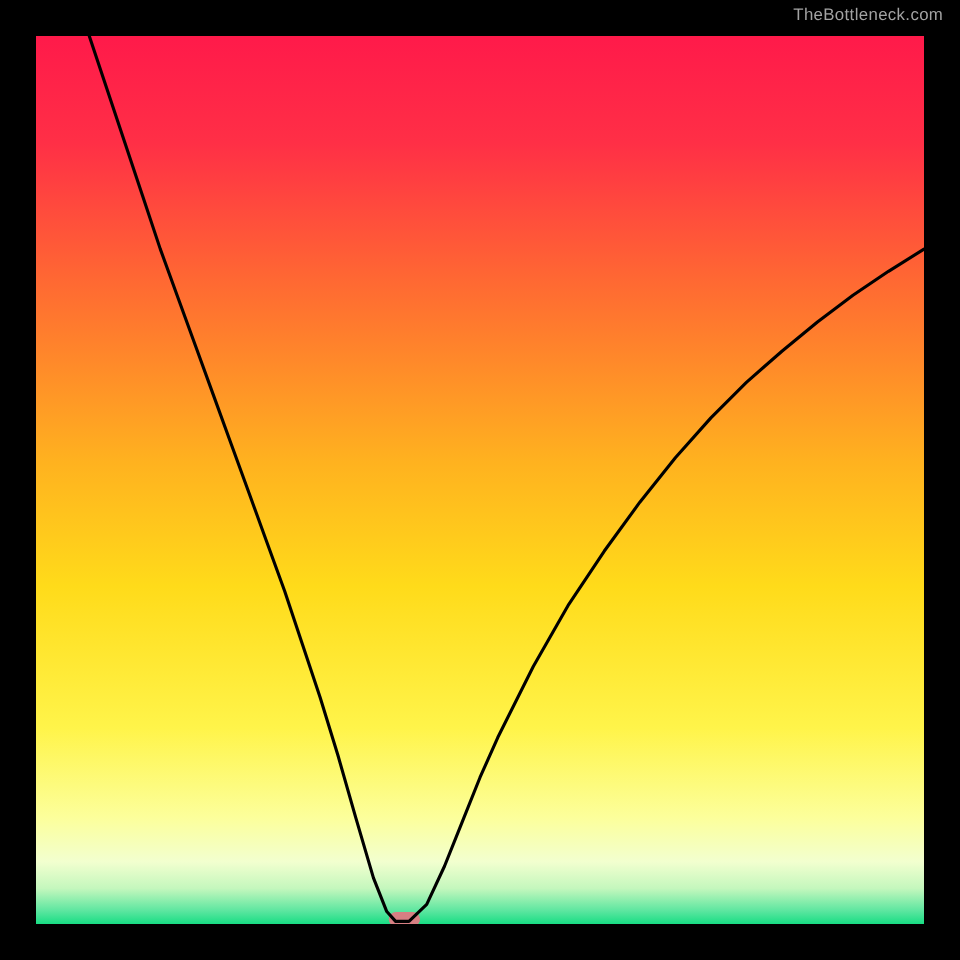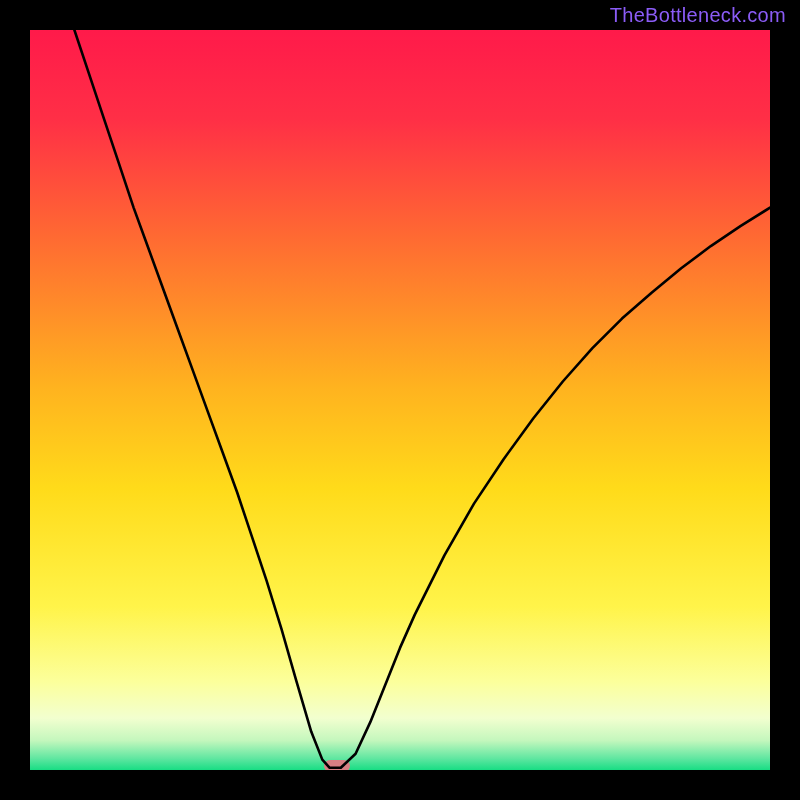--- a/index.html
+++ b/index.html
@@ -16,22 +16,22 @@
     left: 0;
     top: 0;
     width: 800px;
     height: 800px;
     box-sizing: border-box;
   }
   .watermark {
     position: absolute;
     top: 4px;
     right: 14px;
-    font-size: 20px;
-    color: #8b5cf6;
+    font-size: 14px;
+    color: #a3a3a3;
     font-weight: 500;
     letter-spacing: 0.3px;
     z-index: 20;
   }
   .plot {
     position: absolute;
     left: 30px;
     top: 30px;
     width: 740px;
     height: 740px;

